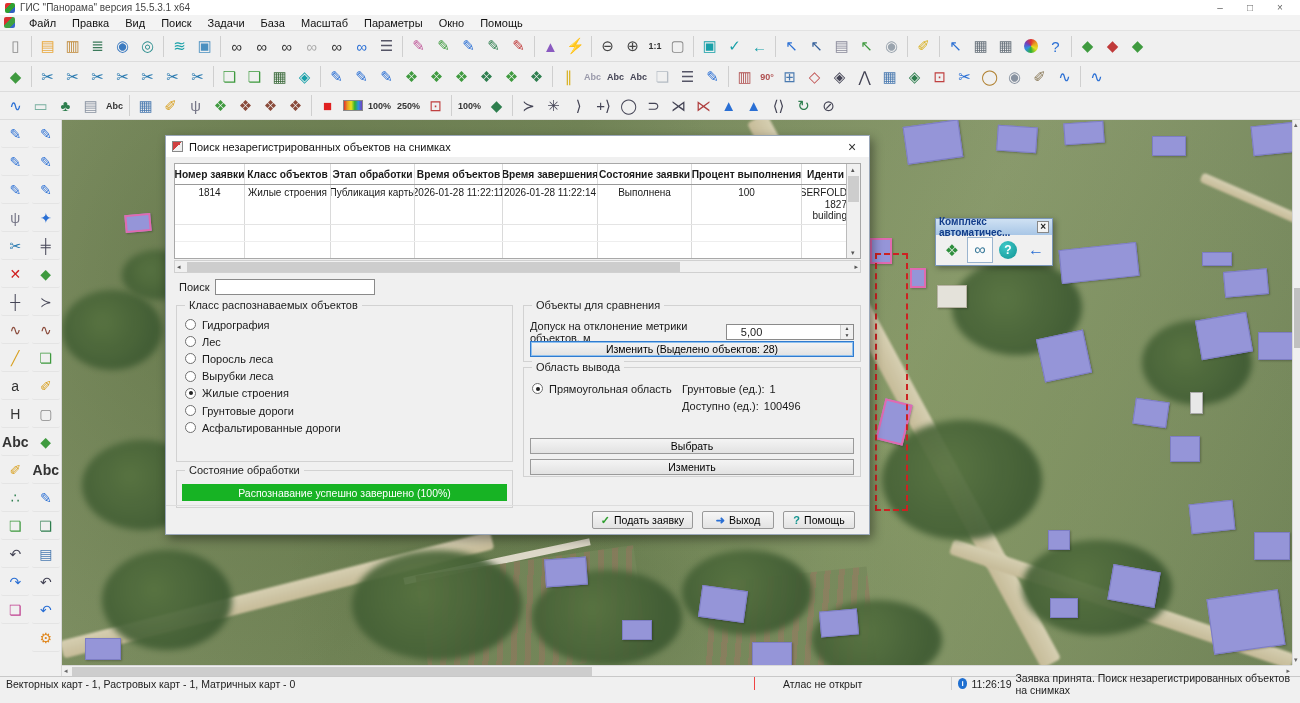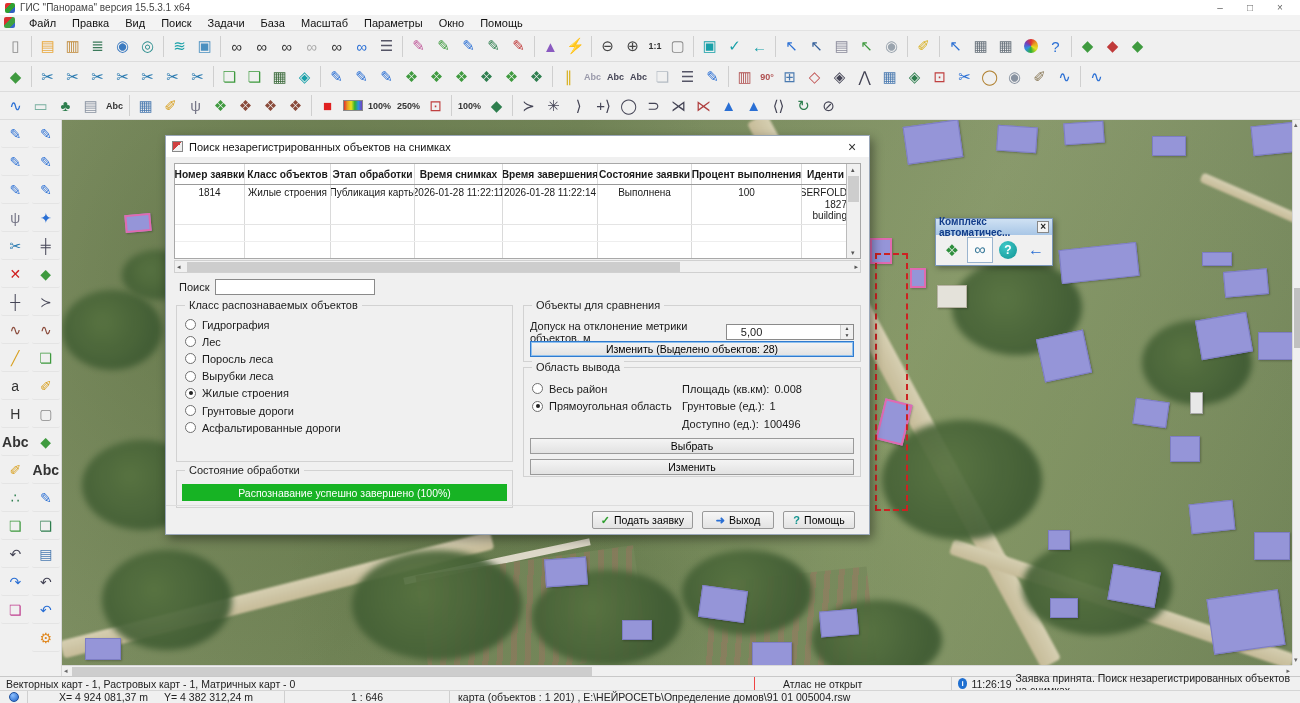--- a/index.html
+++ b/index.html
@@ -445,21 +445,21 @@
       <span>Поиск незарегистрированных объектов на снимках</span>
       <span class="dlg-close">×</span>
     </div>
 
     <div class="dlg-table">
       <div class="tbl-main" id="tbl-main">
           <div class="tr head">
             <div class="td" style="width: 70px;">Номер заявки</div>
             <div class="td" style="width: 86px;">Класс объектов</div>
             <div class="td" style="width: 84px;">Этап обработки</div>
-            <div class="td" style="width: 88px;">Время снимках</div>
+            <div class="td" style="width: 88px;">Время объектов</div>
             <div class="td" style="width: 95px;">Время завершения</div>
             <div class="td" style="width: 94px;">Состояние заявки</div>
             <div class="td" style="width: 110px;">Процент выполнения</div>
             <div class="td" style="width: 48px;">Иденти</div>
           </div>
           <div class="tr data">
             <div class="td" style="width: 70px;">1814</div>
             <div class="td" style="width: 86px;">Жилые строения</div>
             <div class="td" style="width: 84px;">Публикация карты</div>
             <div class="td" style="width: 88px;">2026-01-28 11:22:11</div>
@@ -558,30 +558,20 @@
               <span>▼</span>
             </div>
         </div>
       </div>
       <button class="wide-btn" id="btn-change-sel">Изменить (Выделено объектов: 28)</button>
     </div>
 
     <div class="grp" id="grp-output">
       <span class="gt">Область вывода</span>
       <div class="out-grid" id="out-grid">
-          <div class="out-row">
-            <div class="out-radio">
-              <span class="rb"></span>
-              <span class="rl">Весь район</span>
-            </div>
-            <div class="out-stat">
-              <span>Площадь (кв.км):</span>
-              <span style="font-weight: normal;">0.008</span>
-            </div>
-          </div>
           <div class="out-row">
             <div class="out-radio">
               <span class="rb on"></span>
               <span class="rl">Прямоугольная область</span>
             </div>
             <div class="out-stat">
               <span>Грунтовые (ед.):</span>
               <span style="font-weight: normal;">1</span>
             </div>
           </div>
@@ -615,25 +605,14 @@
 
   <div class="statusA">
     <div class="segA1">Векторных карт - 1, Растровых карт - 1, Матричных карт - 0</div>
     <div class="segA2">Атлас не открыт</div>
     <div class="segA3">
       <span class="info-ico">i</span>
       <span>11:26:19</span>
       <span>Заявка принята. Поиск незарегистрированных объектов на снимках</span>
     </div>
   </div>
-  <div class="statusB">
-    <div class="segB-ico">
-        <span class="globe-ico"></span>
-      </div>
-    <div class="segB-coords">
-      <span>X= 4 924 081,37 m</span>
-      <span>Y= 4 382 312,24 m</span>
-    </div>
-    <div class="segB-scale">1 : 646</div>
-    <div class="segB-path">карта   (объектов : 1 201) , E:\НЕЙРОСЕТЬ\Определение домов\91 01 005004.rsw</div>
-  </div>
 
 </div>
 
 </body></html>

